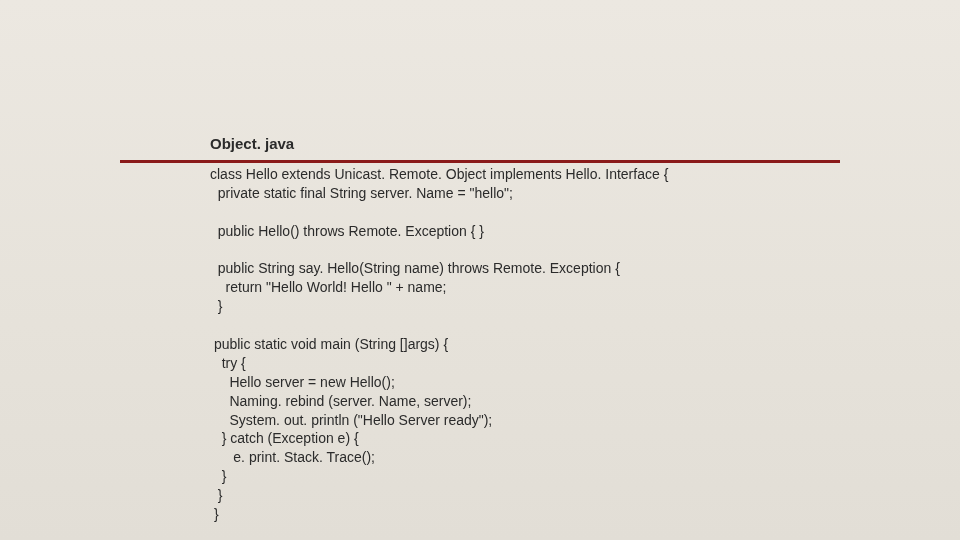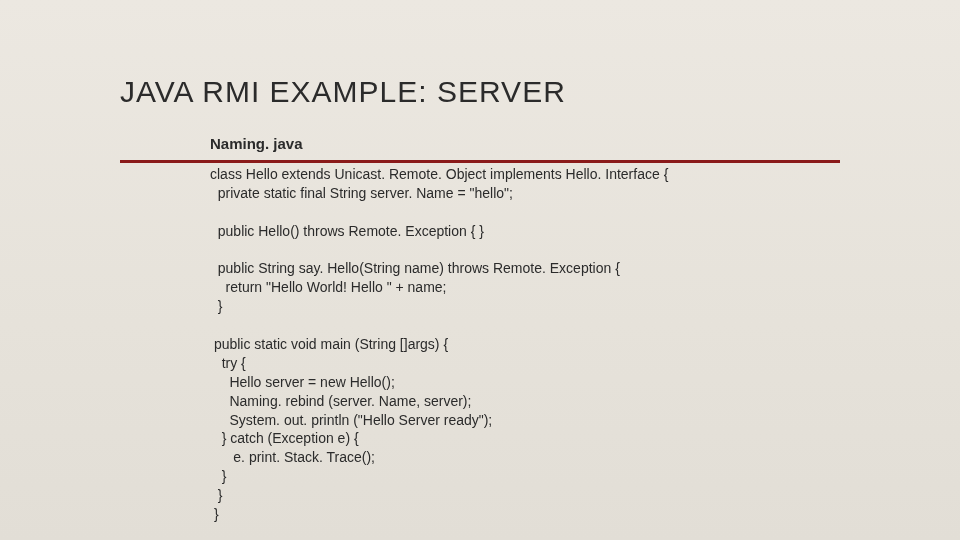--- a/index.html
+++ b/index.html
@@ -60,22 +60,21 @@
     font-size: 14px;
     line-height: 1.35;
     color: #2b2b2b;
     white-space: pre;
   }
 </style>
 </head>
 <body>
 
 <div class="slide">
-  <div class="title">JAVA RMI EXAMPLE: SERVER</div>
-  <div class="filename">Naming. java</div>
+  <div class="filename">Object. java</div>
   <div class="divider"></div>
   <div class="code">class Hello extends Unicast. Remote. Object implements Hello. Interface {
   private static final String server. Name = "hello";
 
   public Hello() throws Remote. Exception { }
 
   public String say. Hello(String name) throws Remote. Exception {
     return "Hello World! Hello " + name;
   }
 

